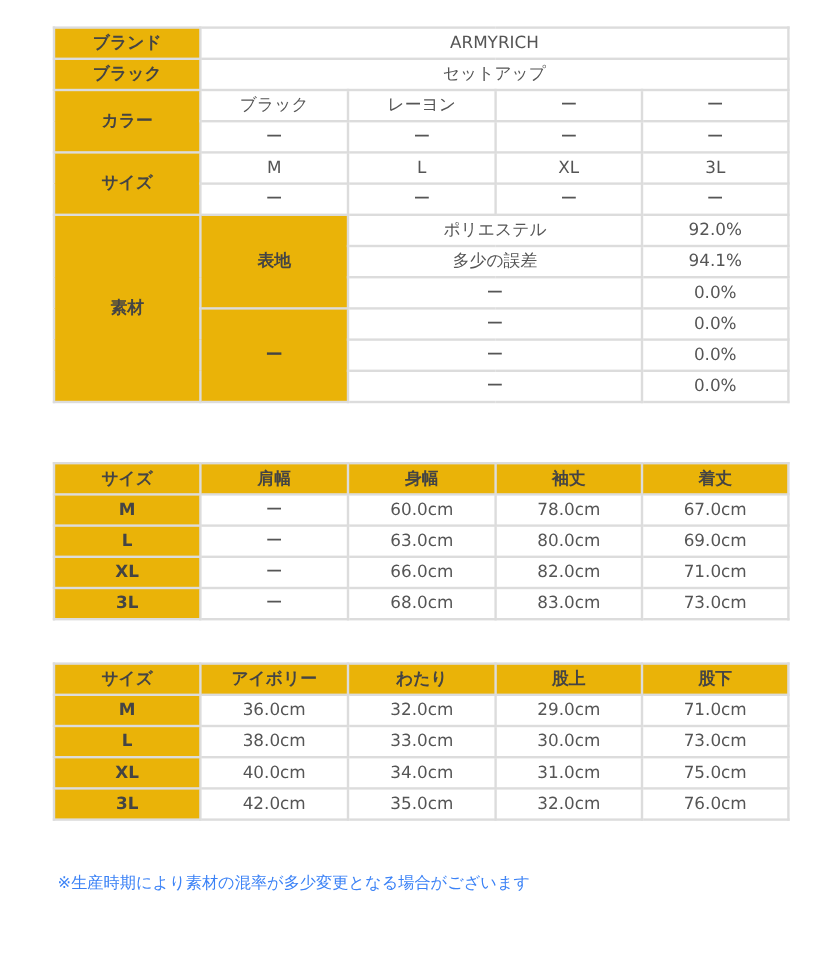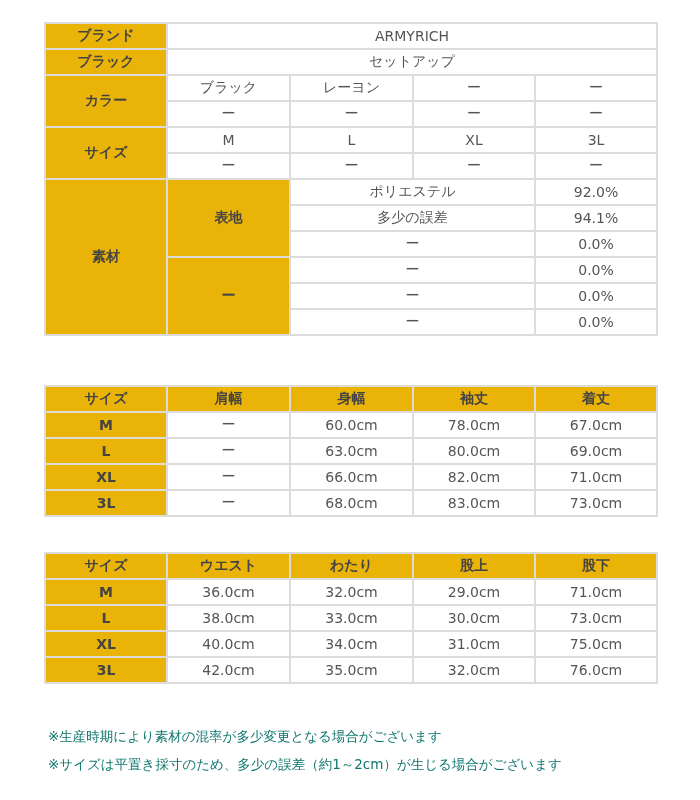--- a/index.html
+++ b/index.html
@@ -3,21 +3,21 @@
 <meta charset="utf-8">
 <style>
   html, body { margin: 0; padding: 0; background: #ffffff; }
   body { width: 700px; height: 800px; position: relative; font-family: "DejaVu Sans", "Liberation Sans", sans-serif; color: #444; }
   table { border-collapse: collapse; position: absolute; left: 44px; width: 612px; table-layout: fixed; }
   td { border: 2px solid #dcdcdc; text-align: center; vertical-align: middle; font-size: 14px; color: #555; padding: 0; height: 24px; }
   td.th { background: #eab308; font-weight: bold; color: #444; }
   #spec { top: 22px; }
   #tops { top: 385px; }
   #bottoms { top: 552px; }
-  .notes { position: absolute; left: 48px; top: 722px; color: #0f766e; font-size: 13.5px; line-height: 28px; }
+  .notes { position: absolute; left: 48px; top: 722px; color: #3b82f6; font-size: 13.5px; line-height: 28px; }
   .notes div { white-space: nowrap; }
 </style>
 </head>
 <body>
 
 <table id="spec">
   <colgroup>
       <col style="width:122px">
       <col style="width:123px">
       <col style="width:123px">
@@ -140,21 +140,21 @@
   <colgroup>
       <col style="width:122px">
       <col style="width:123px">
       <col style="width:123px">
       <col style="width:122px">
       <col style="width:122px">
     </colgroup>
   <tbody>
       <tr>
     <td class="th">サイズ</td>
-    <td class="th">ウエスト</td>
+    <td class="th">アイボリー</td>
     <td class="th">わたり</td>
     <td class="th">股上</td>
     <td class="th">股下</td>
   </tr>
   <tr>
     <td class="th">M</td>
     <td>36.0cm</td>
     <td>32.0cm</td>
     <td>29.0cm</td>
     <td>71.0cm</td>
@@ -178,14 +178,13 @@
     <td>42.0cm</td>
     <td>35.0cm</td>
     <td>32.0cm</td>
     <td>76.0cm</td>
   </tr>
 </tbody>
   </table>
 
 <div class="notes">
   <div>※生産時期により素材の混率が多少変更となる場合がございます</div>
-  <div>※サイズは平置き採寸のため、多少の誤差（約1～2cm）が生じる場合がございます</div>
 </div>
 
 </body></html>

